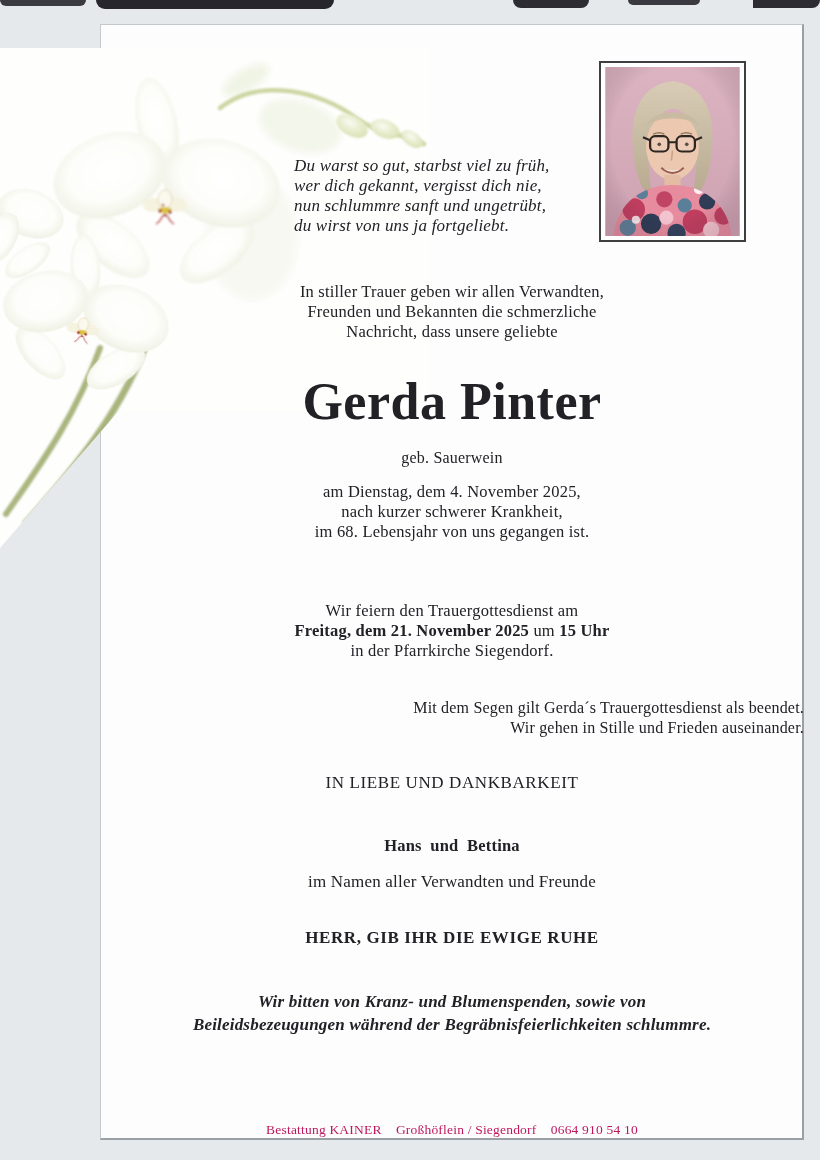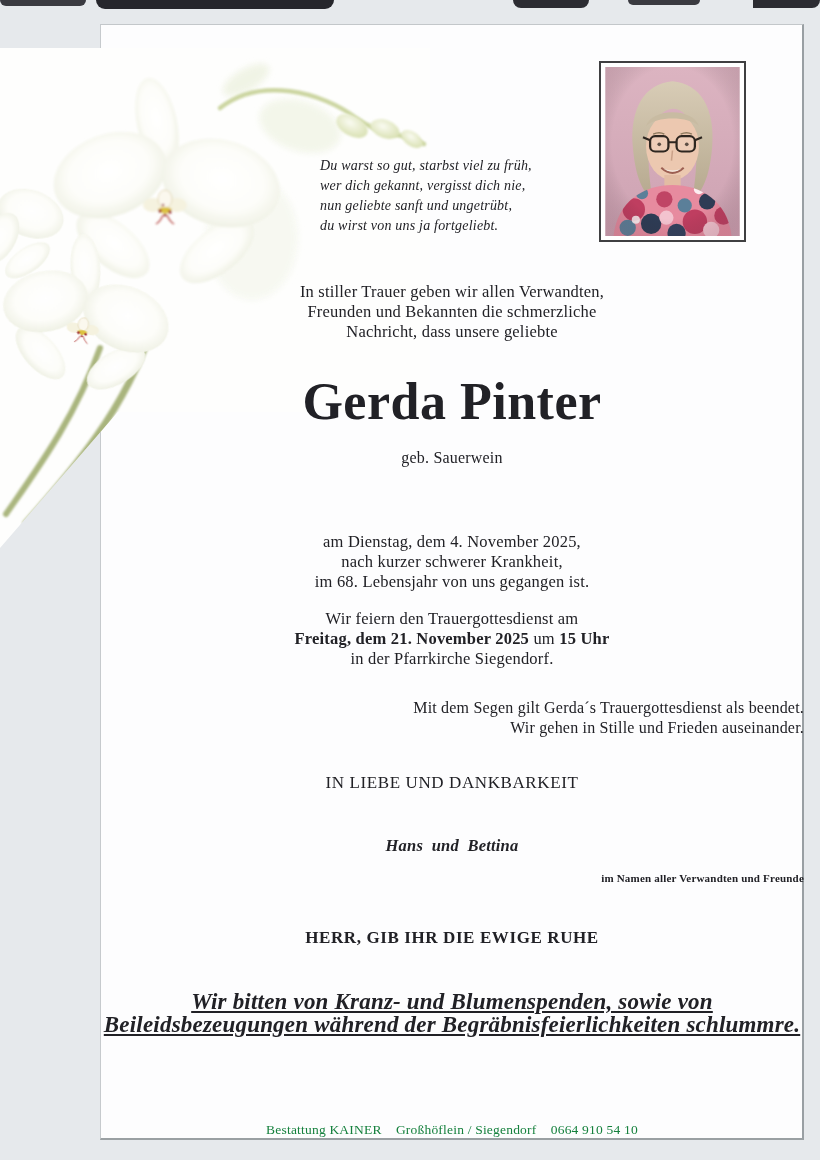--- a/index.html
+++ b/index.html
@@ -44,36 +44,36 @@
   .portrait {
     position:absolute; left:599px; top:61px; width:147px; height:181px;
     background:#ffffff; border:2px solid #3f3f41; padding:4px; z-index:3;
   }
   .portrait svg { width:100%; height:100%; display:block; }
 
   
   .tb { position:absolute; z-index:4; letter-spacing:.2px; }
   .center { left:100px; width:704px; text-align:center; }
 
-  .poem { left:320px; top:156px; text-align:left;
-          font-style:italic; font-size:14px; line-height:20px; }
+  .poem { left:294px; top:156px; text-align:left;
+          font-style:italic; font-size:17px; line-height:20px; }
   .intro { top:282px; font-size:16.5px; line-height:20px; }
   .name  { top:374px; font-size:52px; font-weight:bold; line-height:56px; letter-spacing:.5px; }
   .maiden{ top:449px; font-size:16px; }
-  .death { top:532px; font-size:16.5px; line-height:20px; }
-  .service{ top:601px; font-size:16.5px; line-height:20px;margin-top:8px; }
+  .death { top:482px; font-size:16.5px; line-height:20px; }
+  .service{ top:601px; font-size:16.5px; line-height:20px; }
   .service .b { font-weight:bold; }
   .farewell{ top:698px; font-size:16px; line-height:19.5px;text-align:right; }
   .gratitude{ top:773px; font-size:17px; font-weight:normal; letter-spacing:.6px; }
-  .mourners { top:836px; font-size:16.5px; font-weight:bold; white-space:pre;font-style:italic; }
-  .mourners-note{ top:872px; font-size:11px; font-weight:bold;text-align:right; }
+  .mourners { top:836px; font-size:16.5px; font-weight:bold; white-space:pre; }
+  .mourners-note{ top:872px; font-size:17px; font-weight:normal; }
   .blessing { top:928px; font-size:17px; font-weight:bold; letter-spacing:.6px; }
-  .donation { top:990px; font-size:23px; font-weight:bold; font-style:italic; line-height:23px;text-decoration:underline; }
+  .donation { top:990px; font-size:17px; font-weight:bold; font-style:italic; line-height:23px; }
   .place-date{ top:1053px; font-size:14.5px; font-style:italic; }
-  .footer   { top:1122px; font-size:13.5px; white-space:pre; color:#15803d; }
+  .footer   { top:1122px; font-size:13.5px; white-space:pre; color:#be185d; }
 </style>
 </head>
 <body>
 
 <div class="page">
 
   <div class="artifact a1"></div>
   <div class="artifact a2"></div>
   <div class="artifact a3"></div>
   <div class="artifact a4"></div>
@@ -220,21 +220,21 @@
         <circle cx="92" cy="120" r="5" fill="#ffffff" opacity="0.85"></circle>
         <circle cx="30" cy="150" r="4" fill="#ffffff" opacity="0.8"></circle>
       </g>
       <rect width="132" height="166" fill="url(#vig)"></rect>
     </svg>
   </figure>
 
   <div class="tb poem">
     <div>Du warst so gut, starbst viel zu früh,</div>
     <div>wer dich gekannt, vergisst dich nie,</div>
-    <div>nun geliebte sanft und ungetrübt,</div>
+    <div>nun schlummre sanft und ungetrübt,</div>
     <div>du wirst von uns ja fortgeliebt.</div>
   </div>
 
   <div class="tb center intro">
     <div>In stiller Trauer geben wir allen Verwandten,</div>
     <div>Freunden und Bekannten die schmerzliche</div>
     <div>Nachricht, dass unsere geliebte</div>
   </div>
 
   <div class="tb center name">Gerda Pinter</div>

